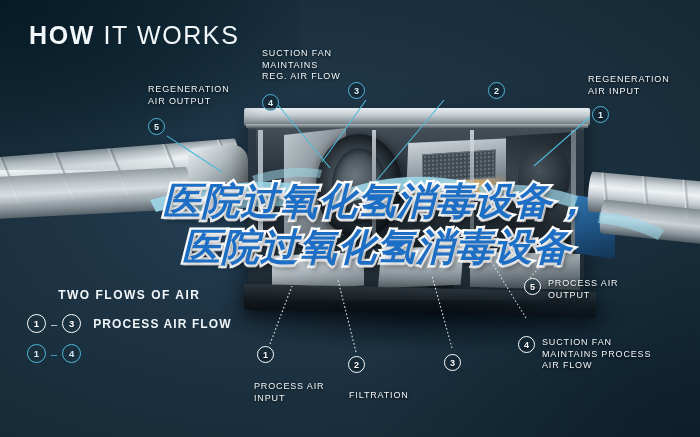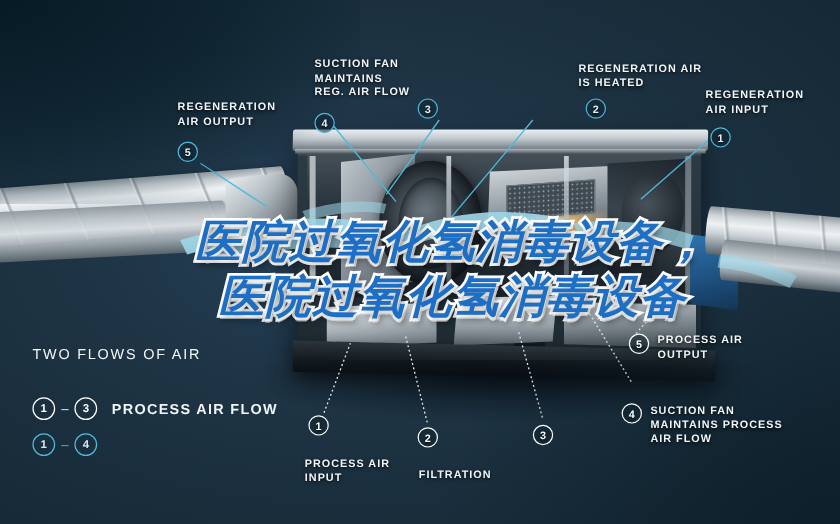--- a/index.html
+++ b/index.html
@@ -226,21 +226,21 @@
   }
 
   
   .flow { position:absolute; pointer-events:none; }
 
   
   .lbl {
     position:absolute;
     color:#f0f5f8;
     font-size:9px;
-    font-weight:bold;
+    font-weight:normal;
     letter-spacing:.85px;
     line-height:1.28;
     text-transform:uppercase;
     white-space:pre-line;
     text-shadow:0 1px 3px rgba(0,0,0,.85);
   }
   .num {
     position:absolute;
     width:17px; height:17px; border-radius:50%;
     border:1.6px solid #ffffff;
@@ -248,22 +248,23 @@
     font-size:9px; font-weight:bold;
     display:flex; align-items:center; justify-content:center;
     background:rgba(16,36,48,.55);
     text-shadow:0 1px 2px rgba(0,0,0,.8);
   }
   .num.cyan { border-color:#4fb9db; color:#dff3fa; }
 
   
   .legend { position:absolute; left:27px; top:288px; }
   .legend-title {
-    color:#f2f7fa; font-size:12px; font-weight:normal; letter-spacing:1.5px;
-    margin-bottom:29px;
+    color:#f2f7fa; font-size:12px; font-weight:bold; letter-spacing:1.5px;
+    margin-bottom:12px;
+    text-align:center;
   }
   .legend-row { display:flex; align-items:center; margin-bottom:11px; }
   .legend-circ {
     width:19px; height:19px; border-radius:50%;
     border:1.6px solid #fff; color:#fff;
     font-size:9.5px; font-weight:bold;
     display:flex; align-items:center; justify-content:center;
   }
   .legend-row.cyan .legend-circ { border-color:#4fb9db; color:#cfeaf5; }
   .legend-dash { color:#e6eef3; margin:0 5px; font-size:11px; }
@@ -357,34 +358,36 @@
         <line x1="452" y1="348" x2="432" y2="276"></line>
         <line x1="526" y1="318" x2="488" y2="256"></line>
         <line x1="530" y1="278" x2="556" y2="248"></line>
       </g>
     </svg>
   </div>
 
   <div class="vignette-tl"></div>
   <div class="vignette-br"></div>
 
+  <div class="title">
+    <span class="b">HOW</span>
+    <span class="l">IT WORKS</span>
+  </div>
 
   <div class="lbl" style="left:148px; top:84px;">REGENERATION
 AIR OUTPUT</div>
   <div class="num cyan" style="left:148px; top:118px;">5</div>
 
   <div class="lbl" style="left:262px; top:48px;">SUCTION FAN
 MAINTAINS
 REG. AIR FLOW</div>
   <div class="num cyan" style="left:262px; top:94px;">4</div>
 
   <div class="num cyan" style="left:348px; top:82px;">3</div>
 
-  <div class="lbl" style="left:482px; top:52px;">REGENERATION AIR
-IS HEATED</div>
   <div class="num cyan" style="left:488px; top:82px;">2</div>
 
   <div class="lbl" style="left:588px; top:74px;">REGENERATION
 AIR INPUT</div>
   <div class="num cyan" style="left:592px; top:106px;">1</div>
 
   <div class="num" style="left:524px; top:278px;">5</div>
   <div class="lbl" style="left:548px; top:278px;">PROCESS AIR
 OUTPUT</div>
 

